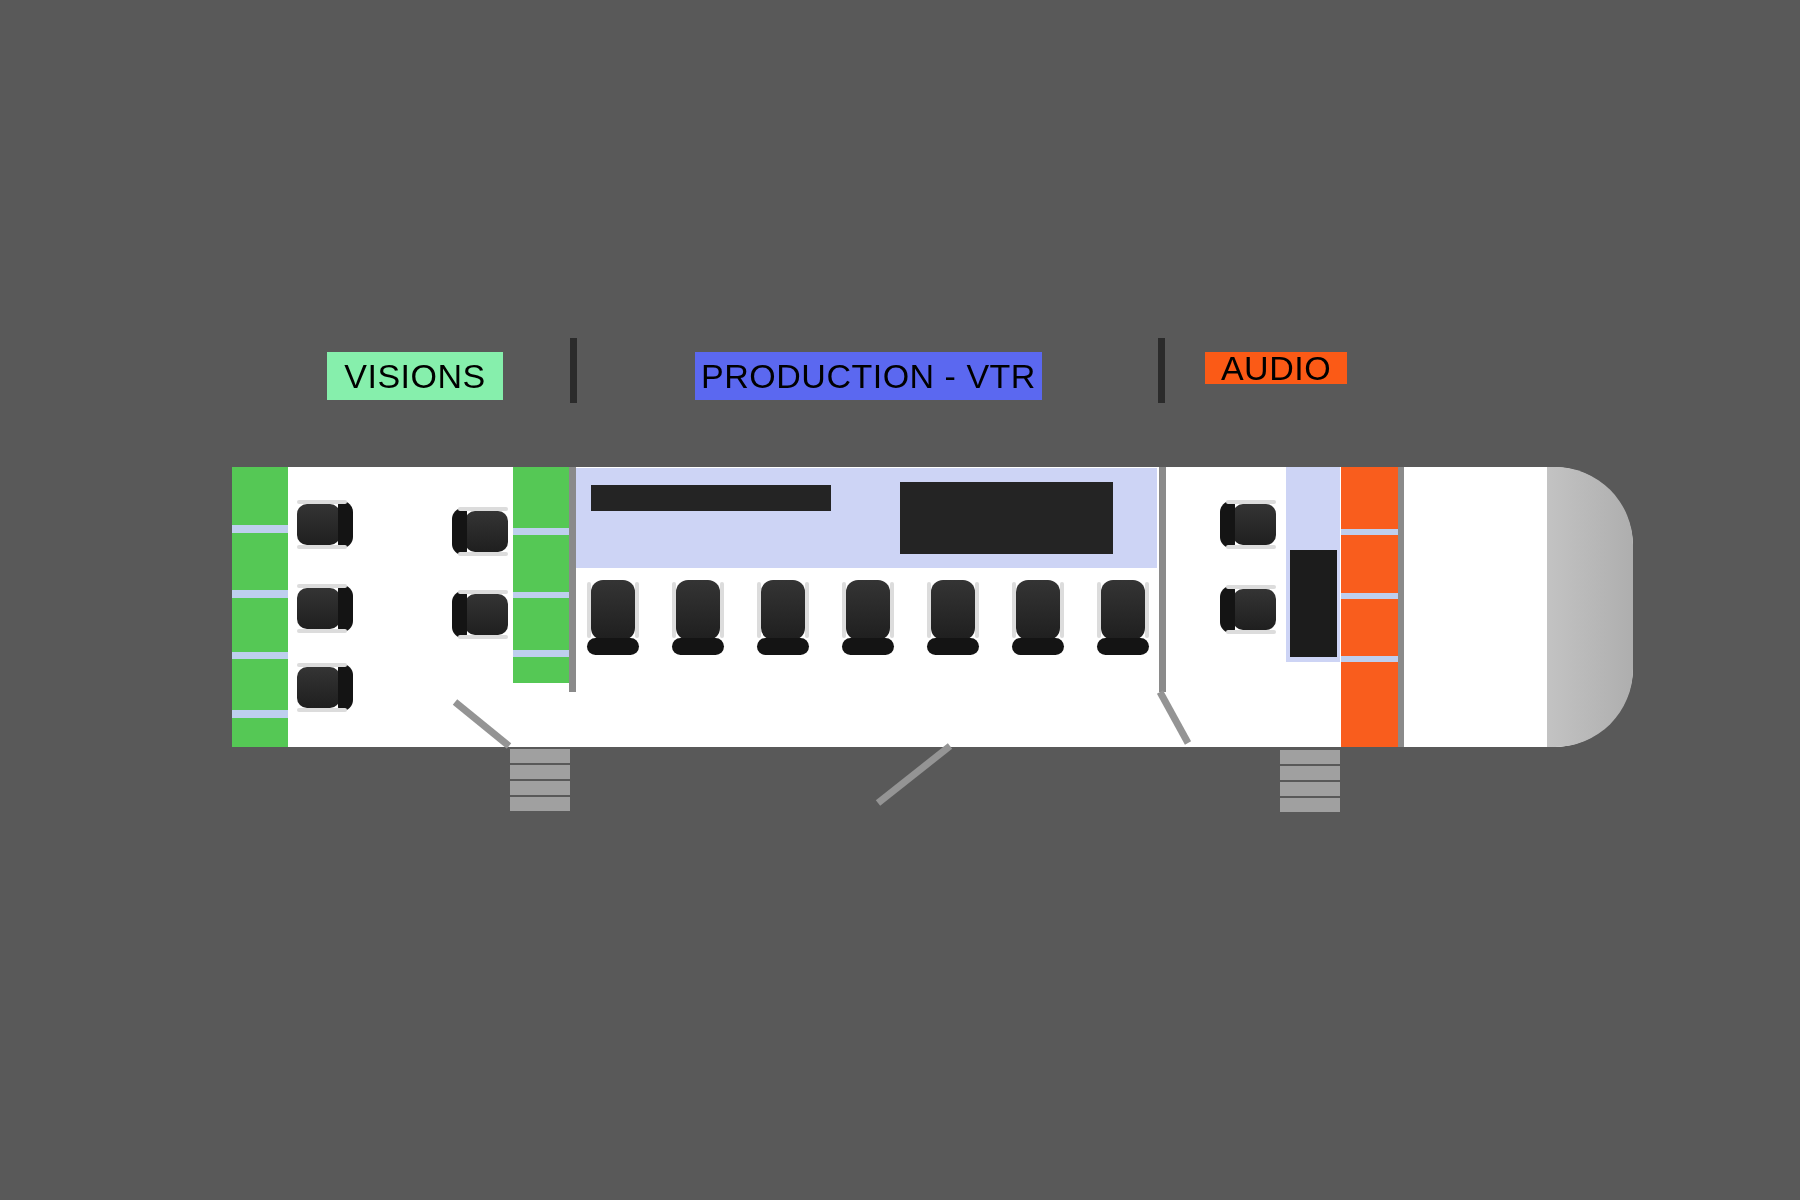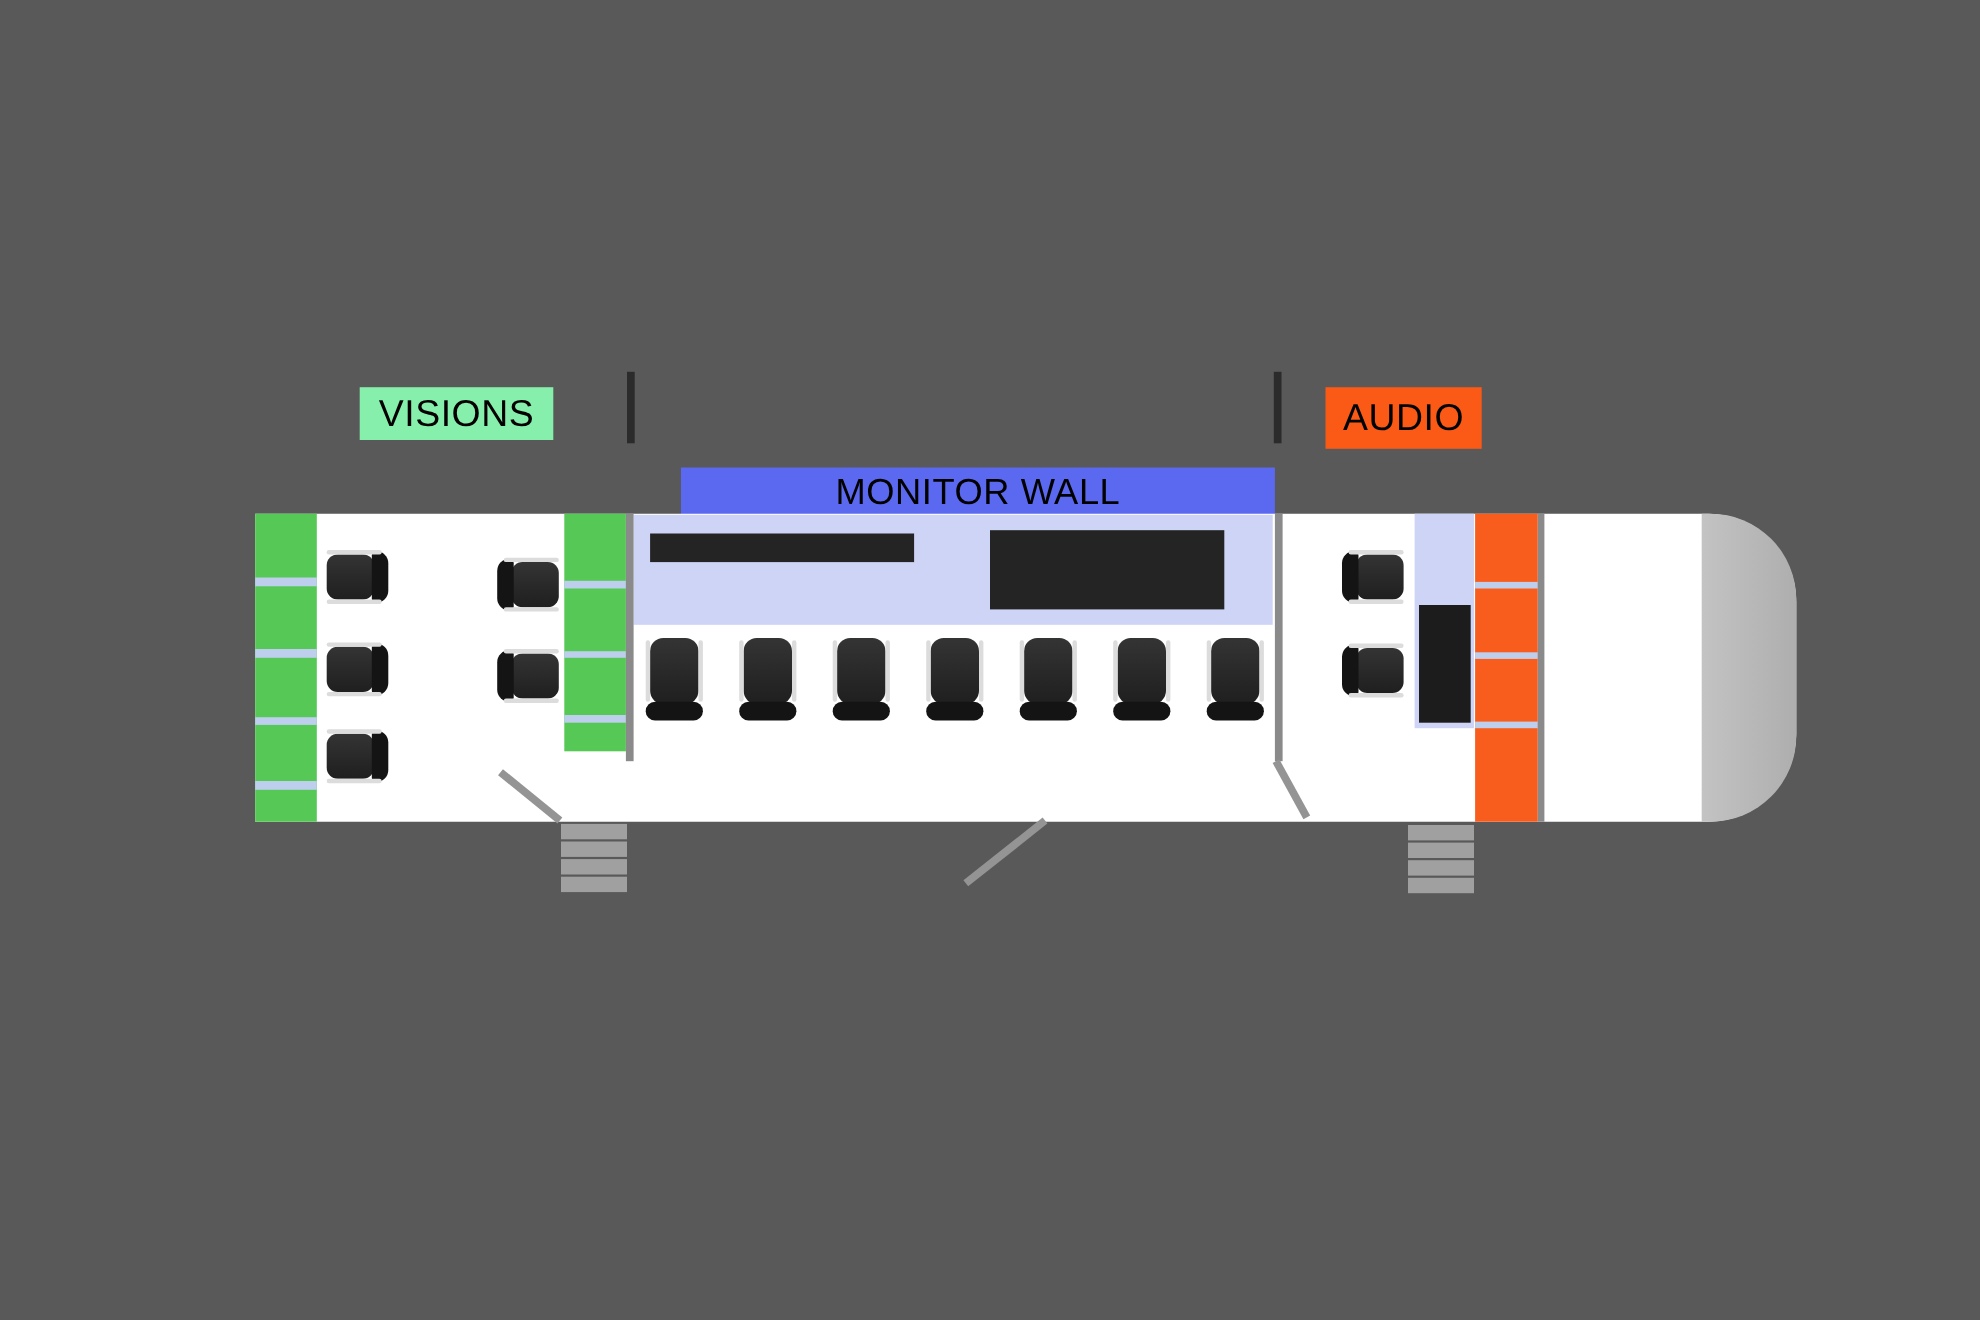--- a/index.html
+++ b/index.html
@@ -50,25 +50,25 @@
   svg#overlay{position:absolute;left:0;top:0;pointer-events:none;}
 </style>
 </head>
 <body>
 
 <div id="scene" style="background: rgb(89, 89, 89); left: 0px; top: 0px; width: 1800px; height: 1200px;">
 
   <div class="label-box" id="label-visions" style="left: 327px; top: 352px; width: 176px; height: 48px; background: #86efac;">
     <span>VISIONS</span>
   </div>
-  <div class="label-box" id="label-audio" style="left: 1205px; top: 352px; width: 142px; height: 56px; background: rgb(251, 90, 22); text-align: right;">
+  <div class="label-box" id="label-production" style="left: 695px; top: 352px; width: 347px; height: 48px; background: rgb(91, 104, 240);">
+    <span>PRODUCTION - VTR</span>
+  </div>
+  <div class="label-box" id="label-audio" style="left: 1205px; top: 352px; width: 142px; height: 32px; background: rgb(251, 90, 22); text-align: right;">
     <span>AUDIO</span>
-  </div>
-  <div class="label-box" id="label-monitor-wall" style="left: 619px; top: 425px; width: 540px; height: 43px; background: rgb(91, 104, 240);">
-    <span>MONITOR WALL</span>
   </div>
 
   <div id="truck" style="left: 232px; top: 467px; width: 1401px; height: 280px; background: rgb(255, 255, 255); border-radius: 0px 80px 80px 0px;">
       <div class="abs" id="cab" style="left: 1315px; top: 0px; width: 86px; height: 280px; border-radius: 0px 78px 78px 0px;"></div>
       <div class="monitor-area" style="left: 344px; top: 1px; width: 581px; height: 100px; background: rgb(205, 212, 245);"></div>
       <div class="monitor" style="left: 359px; top: 18px; width: 240px; height: 26px; background: rgb(36, 36, 36);"></div>
       <div class="monitor" style="left: 668px; top: 15px; width: 213px; height: 72px; background: rgb(36, 36, 36);"></div>
       <div class="abs" style="left: 1054px; top: 0px; width: 54px; height: 195px; background: rgb(205, 212, 245);"></div>
       <div class="abs" style="left: 1058px; top: 83px; width: 47px; height: 107px; background: rgb(28, 28, 28);"></div>
       <div class="rack" style="left: 0px; top: 0px; width: 56px; height: 280px; background: rgb(85, 200, 85);">

